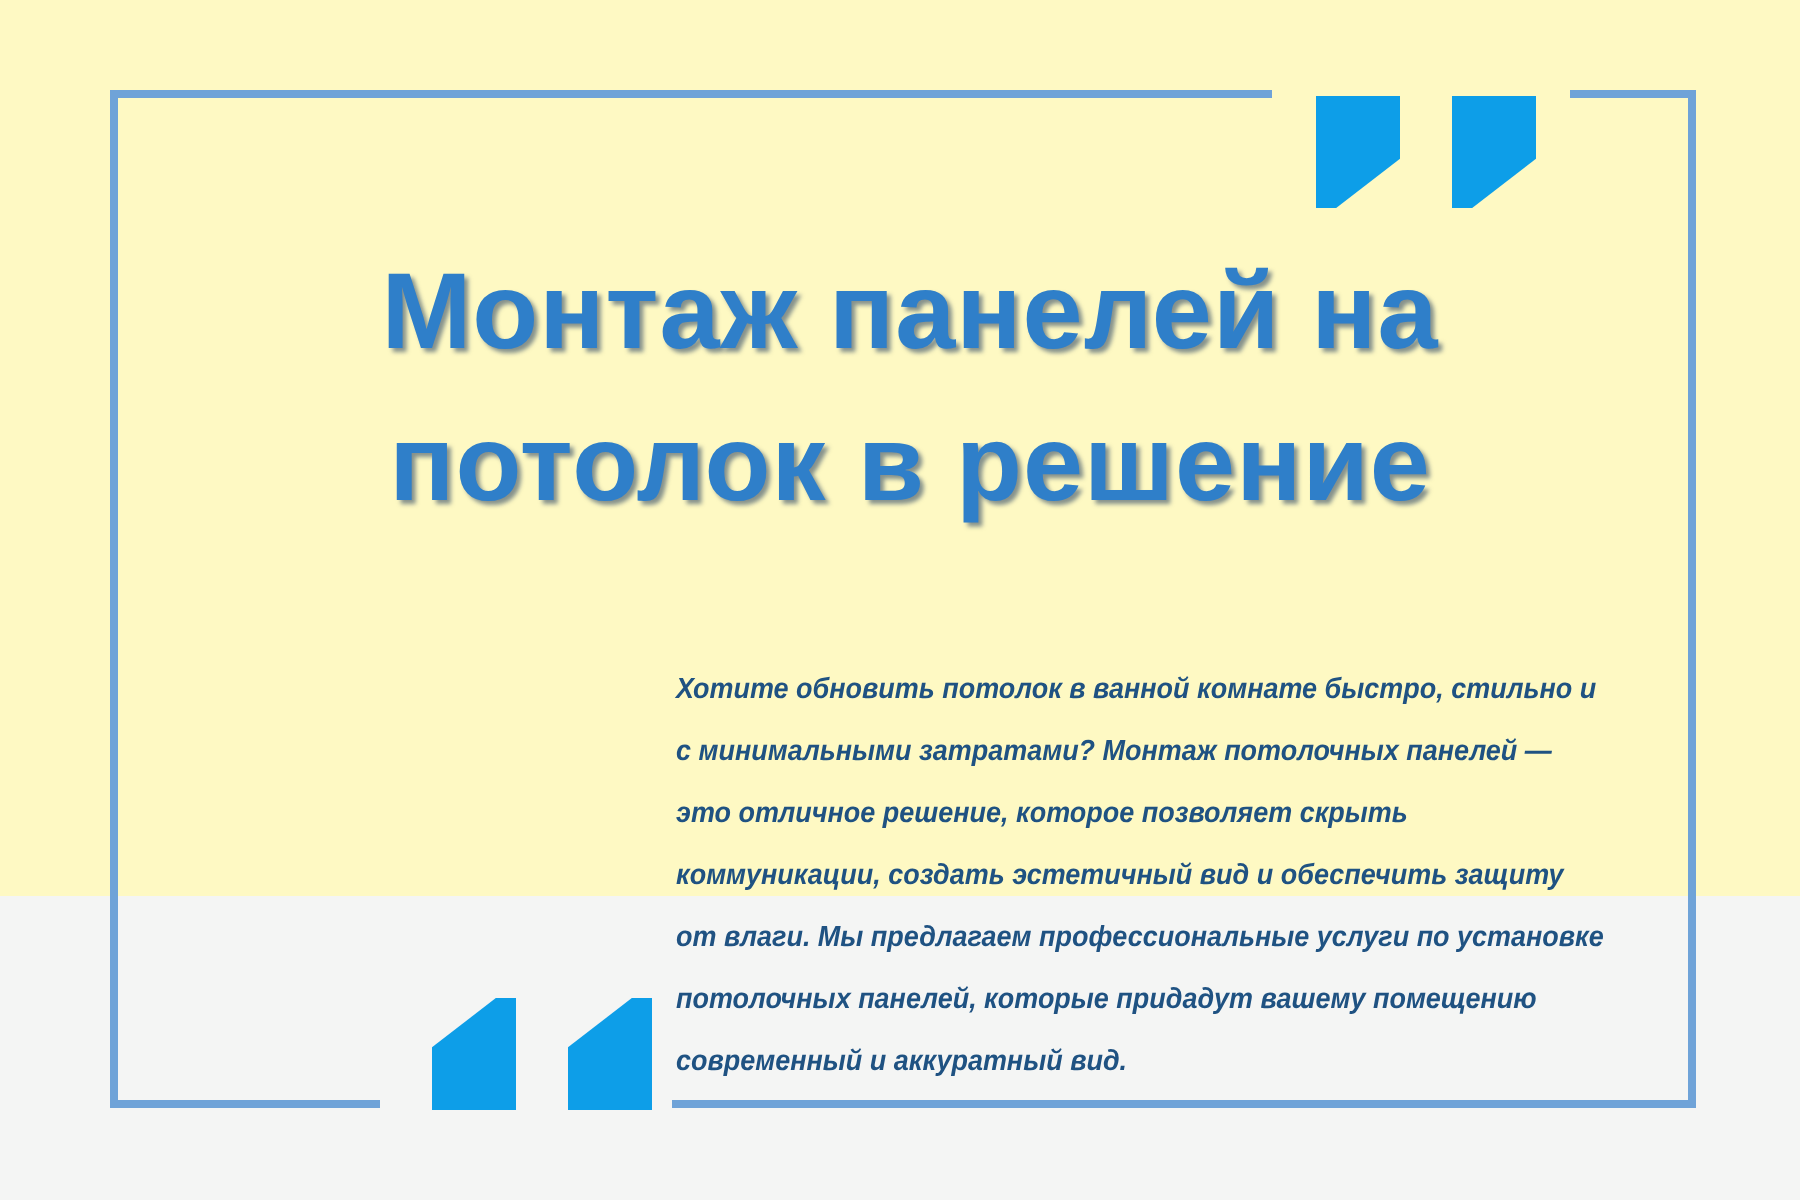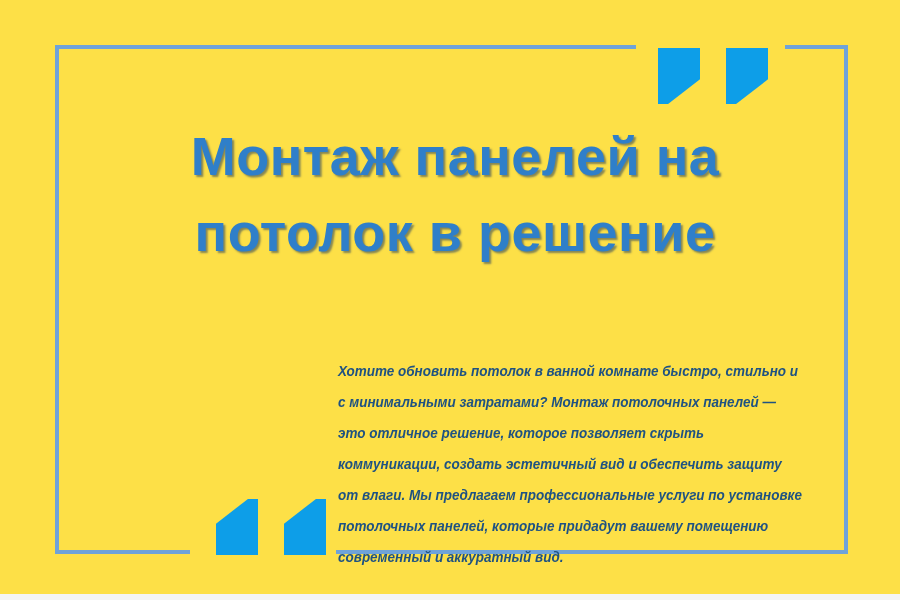--- a/index.html
+++ b/index.html
@@ -10,22 +10,22 @@
     width: 900px;
     height: 600px;
     background: #f4f5f4;
     font-family: "Liberation Sans", sans-serif;
     overflow: hidden;
   }
 
   #slide {
     position: relative;
     width: 900px;
-    height: 594px;
-    background: #fde047;
+    height: 448px;
+    background: #fef9c3;
   }
 
   
   .frame-seg {
     position: absolute;
     background: #6fa3d8;
   }
   
   #frame-top-left {
     left: 55px;
@@ -115,21 +115,21 @@
     letter-spacing: 0.5px;
     color: #2f7fc9;
     text-shadow: 2px 2px 2px rgba(35, 60, 95, 0.55);
     white-space: nowrap;
   }
 
   
   #body-block {
     position: absolute;
     left: 338px;
-    top: 356px;
+    top: 330px;
     width: 500px;
   }
   #body-paragraph {
     margin: 0;
     font-family: "Liberation Sans", sans-serif;
     font-style: italic;
     font-weight: bold;
     font-size: 14.5px;
     line-height: 31px;
     color: #1f5282;

